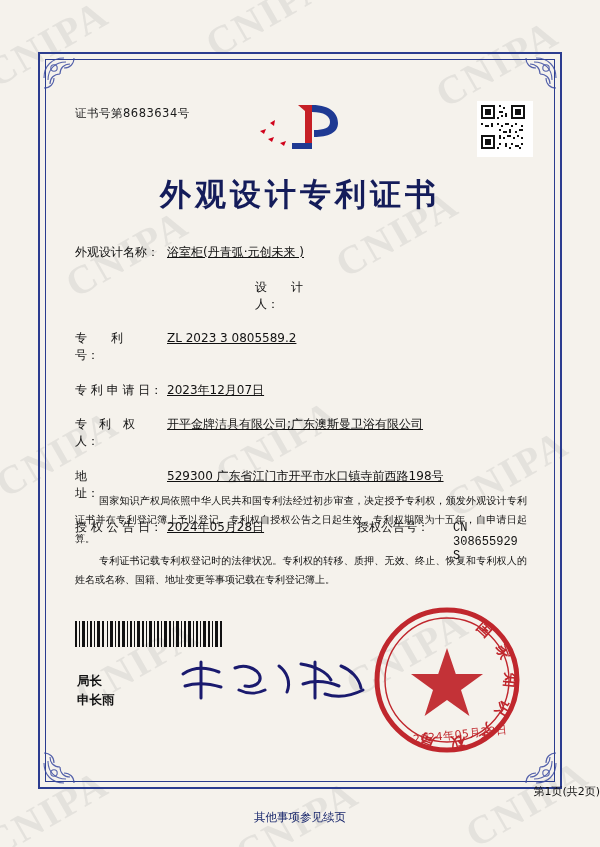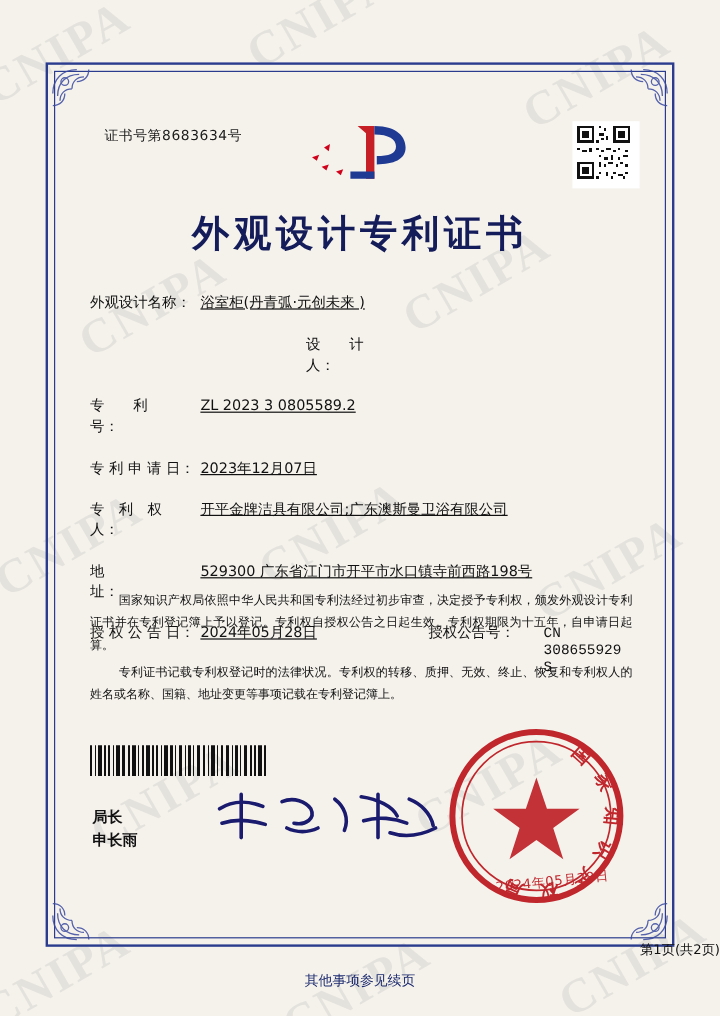--- a/index.html
+++ b/index.html
@@ -56,21 +56,21 @@
   .corner svg{display:block;}
   .c-tl{left:40px;top:54px;}
   .c-tr{right:40px;top:54px;transform:scaleX(-1);}
   .c-bl{left:40px;bottom:60px;transform:scaleY(-1);}
   .c-br{right:40px;bottom:60px;transform:scale(-1,-1);}
 
   
   .content{position:absolute;left:45px;top:59px;width:510px;}
 
   .cert-no{
-    position:absolute;left:42px;top:47px;
+    position:absolute;left:30px;top:47px;
     font-size:11.5px;color:#1a1a1a;
     font-family:"DejaVu Sans","Liberation Sans",sans-serif;
     letter-spacing:.5px;
   }
 
   .logo{
     position:absolute;left:50%;top:38px;margin-left:-48px;
     width:96px;height:62px;
   }
 

